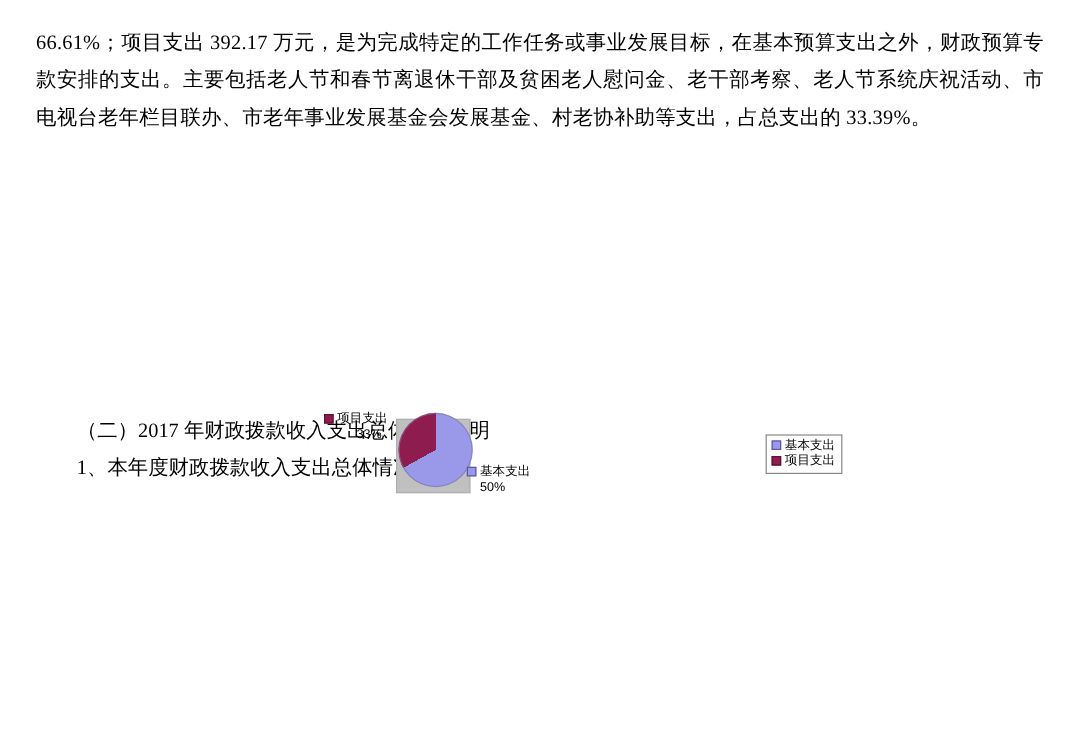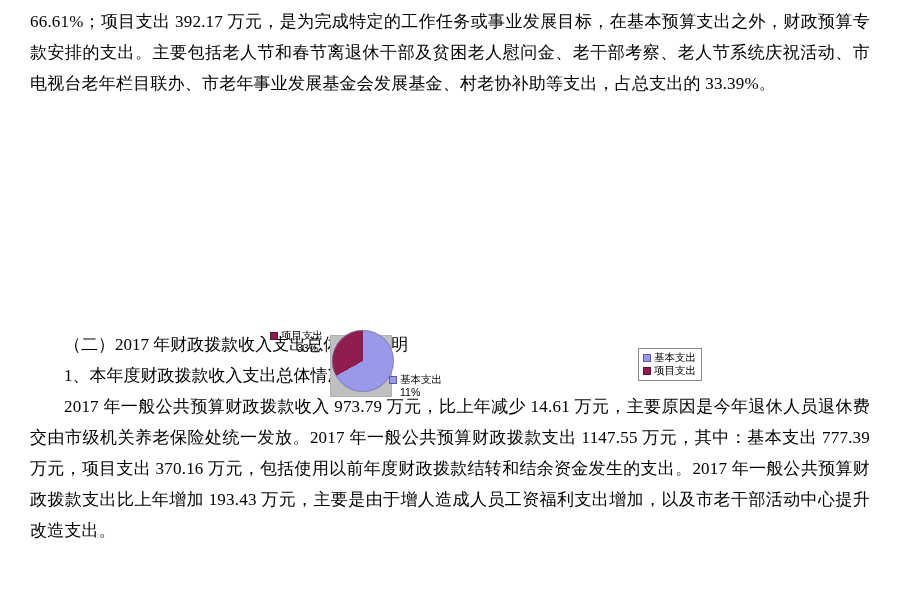--- a/index.html
+++ b/index.html
@@ -24,21 +24,21 @@
   }
   p.body-text {
     margin: 0;
     font-size: 17px;
     line-height: 31px;
     text-align: justify;
     text-justify: inter-ideograph;
     letter-spacing: 0.2px;
   }
   .indent { text-indent: 2em; }
-  .para-1 { padding-top: 6px; }
+  .para-1 { padding-top: 20px; }
   .chart-block {
     position: relative;
     height: 212px;
     margin-top: 18px;
   }
   .plot-box {
     position: absolute;
     left: 300px;
     top: 218px;
     width: 62px;
@@ -114,33 +114,32 @@
     <div class="plot-box"></div>
     <div class="pie"></div>
 
     <div class="slice-label lbl-proj">
       <span class="swatch sw-proj"></span><span>项目支出</span>
       <span class="pct">33%</span>
     </div>
 
     <div class="slice-label lbl-base">
       <span class="swatch sw-base"></span><span>基本支出</span>
-      <span class="pct">11%</span>
+      <span class="pct">50%</span>
     </div>
 
     <div class="legend">
       <div class="row">
         <span class="swatch sw-base"></span><span>基本支出</span>
       </div>
       <div class="row">
         <span class="swatch sw-proj"></span><span>项目支出</span>
       </div>
     </div>
 
   </div>
 
   <p class="section-head">（二）2017 年财政拨款收入支出总体情况说明</p>
 
   <p class="section-head">1、本年度财政拨款收入支出总体情况</p>
 
-  <p class="body-text indent">2017 年一般公共预算财政拨款收入 973.79 万元，比上年减少 14.61 万元，主要原因是今年退休人员退休费交由市级机关养老保险处统一发放。2017 年一般公共预算财政拨款支出 1147.55 万元，其中：基本支出 777.39 万元，项目支出 370.16 万元，包括使用以前年度财政拨款结转和结余资金发生的支出。2017 年一般公共预算财政拨款支出比上年增加 193.43 万元，主要是由于增人造成人员工资福利支出增加，以及市老干部活动中心提升改造支出。</p>
 
 </div>
 
 </body></html>

